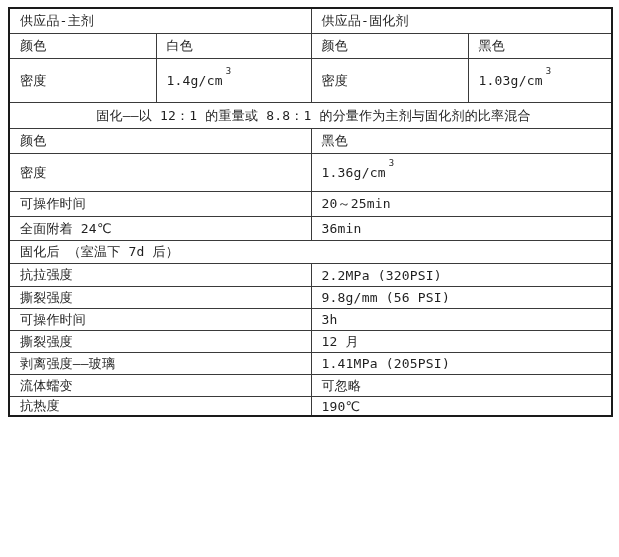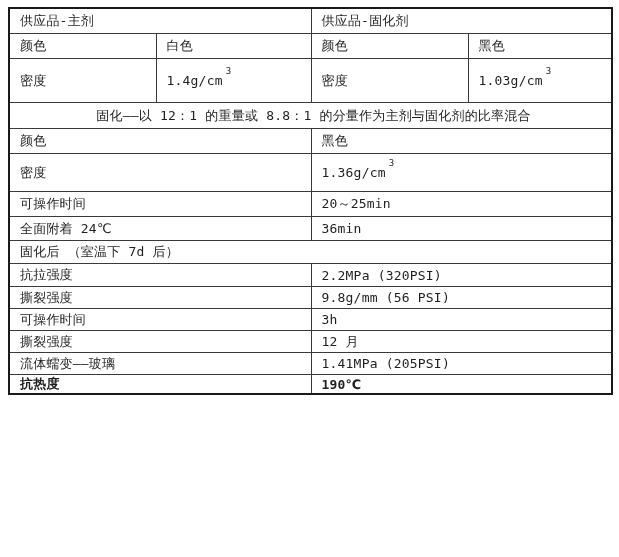--- a/index.html
+++ b/index.html
@@ -20,21 +20,21 @@
     font-size: 13px;
   }
   table.spec td {
     border: 1px solid #3a3a3a;
     padding: 0 4px 0 10px;
     vertical-align: middle;
     white-space: nowrap;
     overflow: hidden;
     letter-spacing: 0.2px;
   }
-  tr.h20 td { height: 18px; font-weight: bold; }
+  tr.h20 td { height: 18px; }
   tr.h23 td { height: 21px; }
   tr.h24 td { height: 22px; margin-top: 47px; }
   tr.h25 td { height: 23px; }
   tr.h26 td { height: 24px; }
   tr.h27 td { height: 25px; text-align: center; }
   tr.h39 td { height: 37px; }
   tr.h45 td { height: 43px; }
   sup.cube {
     font-size: 9px;
     position: relative;
@@ -116,22 +116,26 @@
     </tr>
     <tr class="h23">
       <td colspan="2">可操作时间</td>
       <td colspan="2">3h</td>
     </tr>
     <tr class="h23">
       <td colspan="2">撕裂强度</td>
       <td colspan="2">12 月</td>
     </tr>
     <tr class="h23">
-      <td colspan="2">流体蠕变——玻璃</td>
+      <td colspan="2">剥离强度——玻璃</td>
       <td colspan="2">1.41MPa (205PSI)</td>
+    </tr>
+    <tr class="h23">
+      <td colspan="2">流体蠕变</td>
+      <td colspan="2">可忽略</td>
     </tr>
     <tr class="h20">
       <td colspan="2">抗热度</td>
       <td colspan="2">190℃</td>
     </tr>
   </tbody>
     </table>
 </div>
 
 </body></html>

